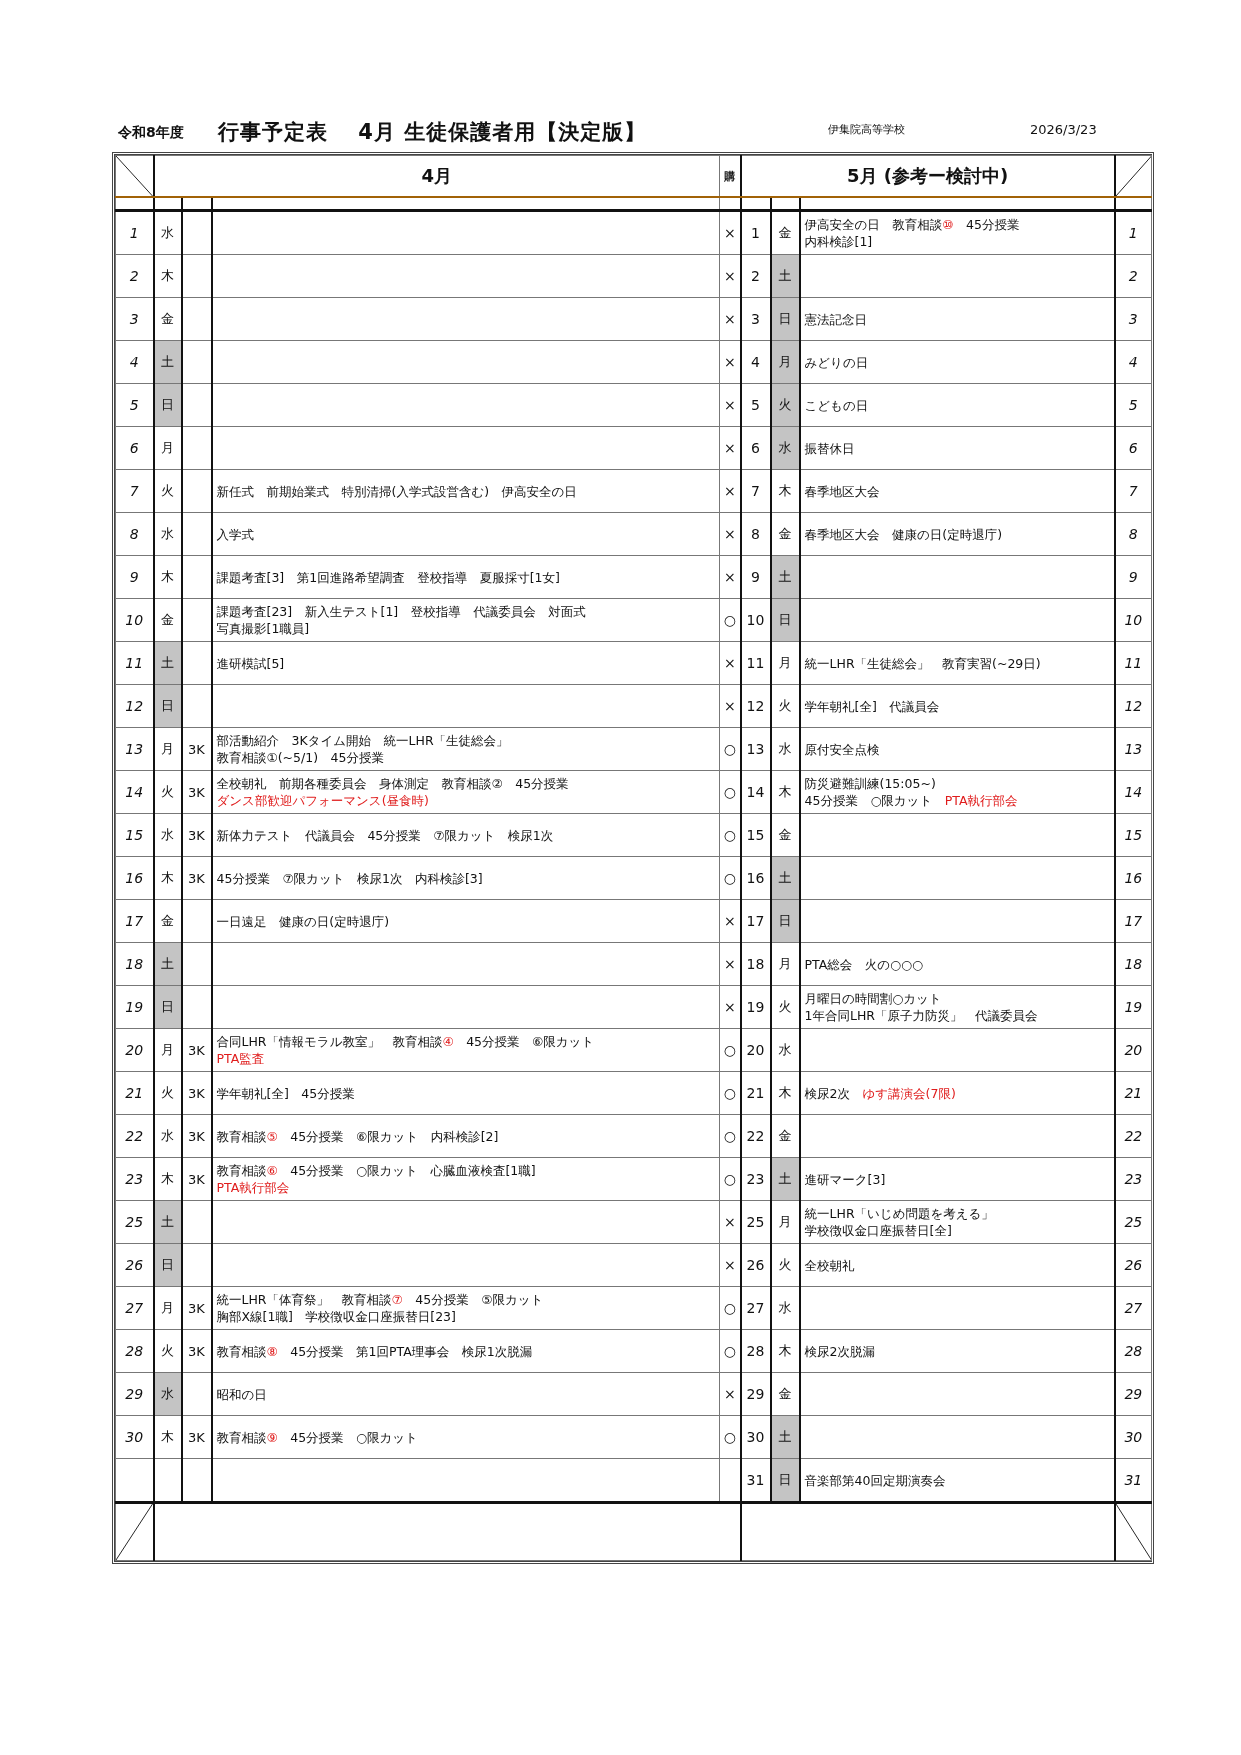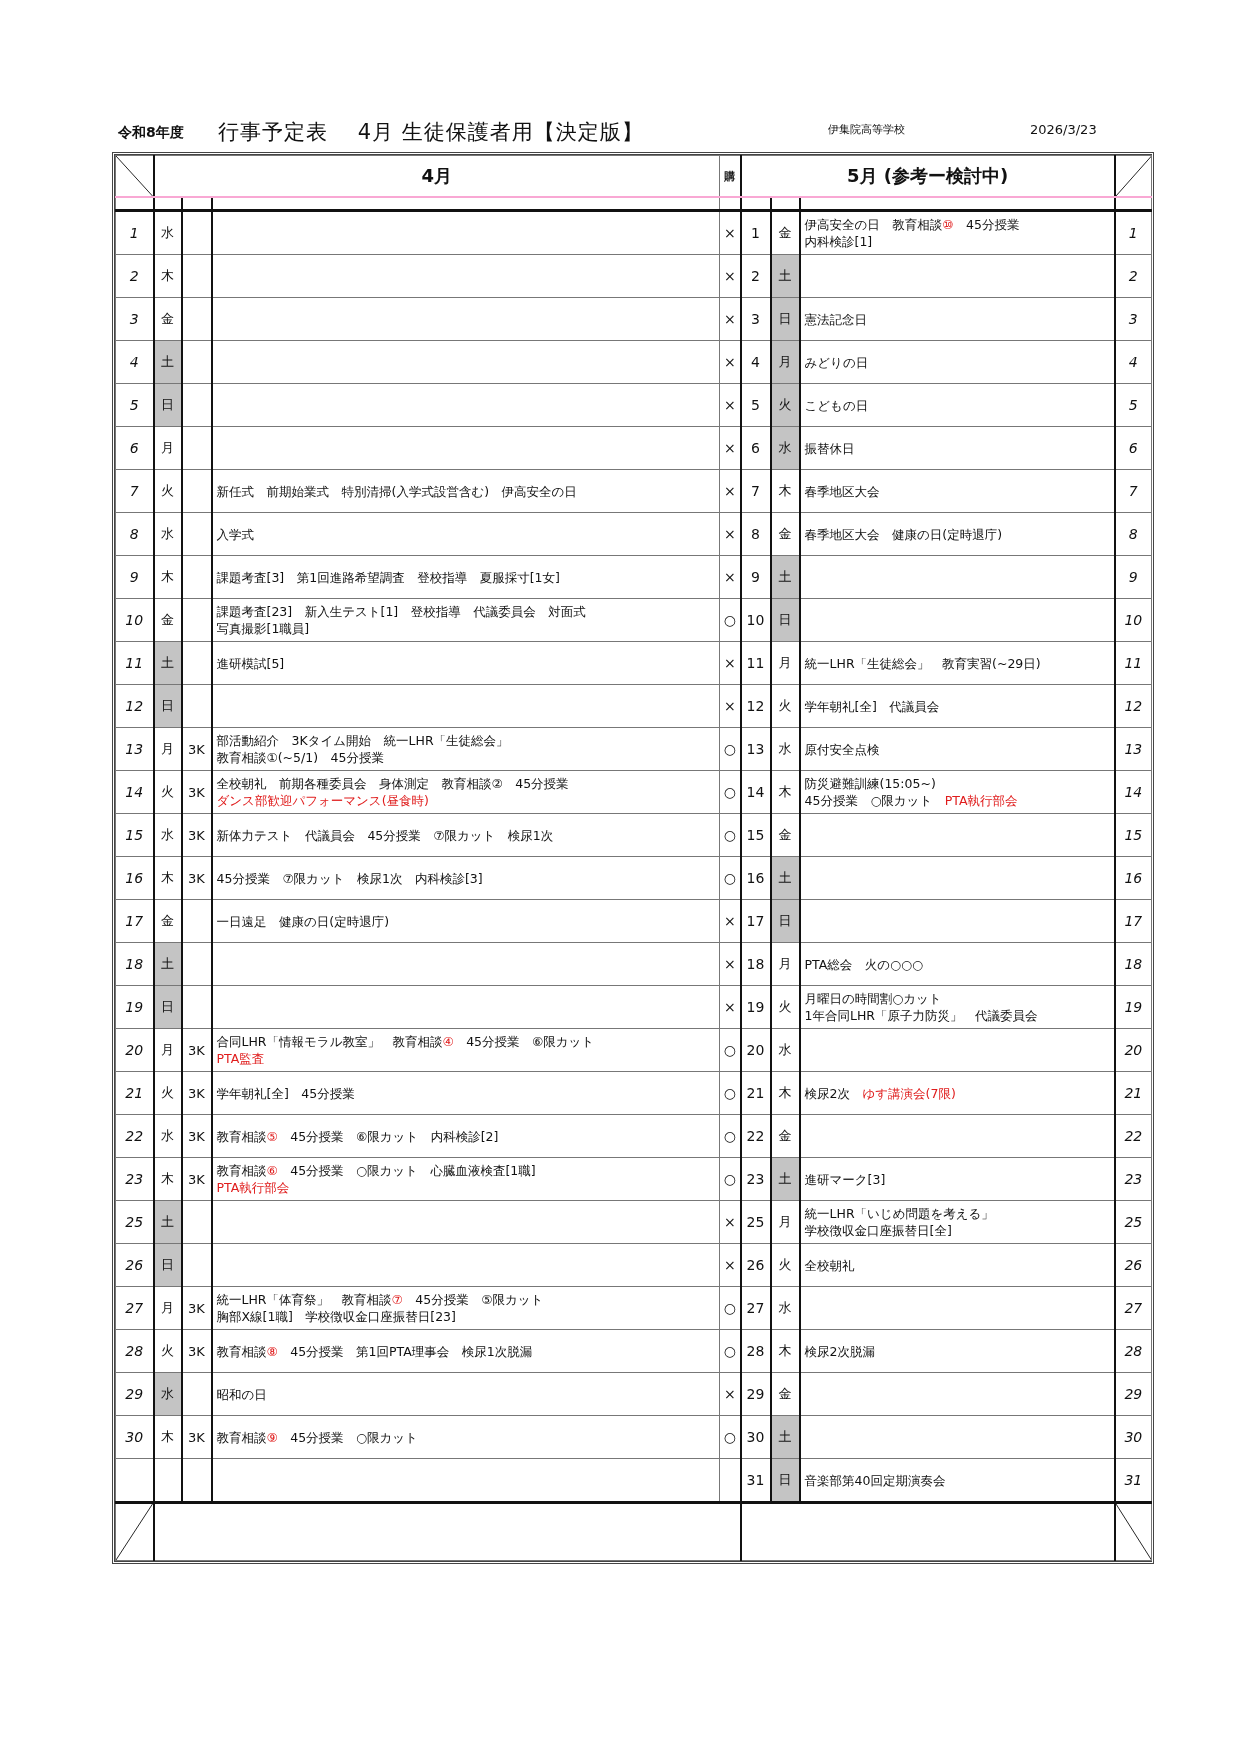--- a/index.html
+++ b/index.html
@@ -1,28 +1,28 @@
 <!DOCTYPE html>
 <html><head>
 <meta charset="utf-8">
 <style>
   html,body{margin:0;padding:0;background:#fff;}
   body{width:1241px;height:1755px;position:relative;font-family:"DejaVu Sans","Liberation Sans",sans-serif;color:#111;}
   .hdr{position:absolute;top:118px;left:118px;right:80px;height:30px;}
   .hdr span{position:absolute;white-space:nowrap;}
   .h-year{left:0;top:6px;font-size:14px;font-weight:bold;}
-  .h-title{left:100px;top:0;font-size:21px;font-weight:normal;letter-spacing:1px;}
+  .h-title{left:100px;top:0;font-size:21px;font-weight:bold;letter-spacing:1px;}
   .h-school{left:710px;top:4px;font-size:11px;}
   .h-date{left:912px;top:4px;font-size:13px;}
   .sheet{position:absolute;left:112px;top:152px;width:1042px;border:3px double #444;box-sizing:border-box;}
   table{border-collapse:collapse;width:100%;table-layout:fixed;}
   td{border:1px solid #777;padding:0;font-size:13px;overflow:hidden;}
   .thick-l{border-left:2px solid #111;}
   .thick-r{border-right:2px solid #111;}
-  .head td{height:40px;border-bottom:2px solid #f9a8d4;text-align:center;}
+  .head td{height:40px;border-bottom:2px solid #a16207;text-align:center;}
   .sub td{height:11px;border-bottom:3px solid #111;}
   .row td{height:42px;}
   .num{text-align:center;font-style:italic;font-size:14px;}
   .wd{text-align:center;}
   .wd.hol{background:#c4c4c4;}
   .k3{text-align:center;font-size:13px;}
   .ev{padding-left:4px;line-height:17px;font-size:12.5px;}
   .mark{text-align:center;font-size:14px;}
   .mnum{text-align:center;font-size:14px;}
   .red{color:#e01c1c;}

